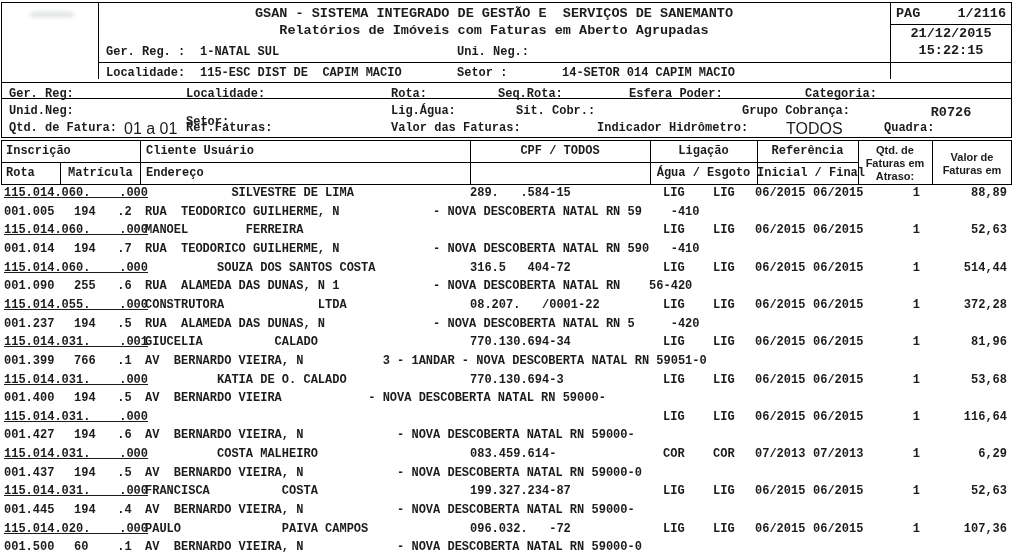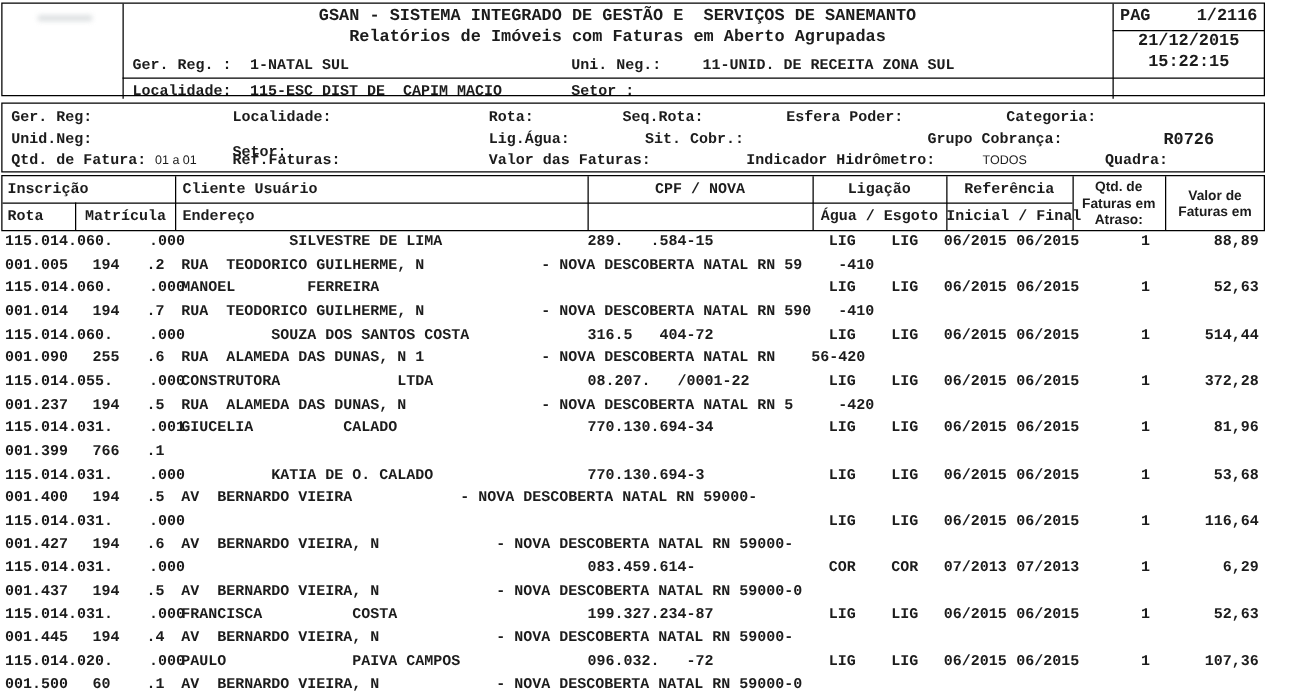--- a/index.html
+++ b/index.html
@@ -7,67 +7,67 @@
     position:relative;
     width:1035px;height:553px;
     background:#ffffff;
     overflow:hidden;
     font-family:"Liberation Mono",monospace;
     color:#1c1c1c;
   }
   .t{position:absolute;white-space:pre;font:bold 12px/14px "Liberation Mono",monospace;color:#1c1c1c;}
   .big{font-size:13.5px;}
   .sans{font-family:"Liberation Sans",sans-serif;font-weight:bold;}
-  .sansv{font-family:"Liberation Sans",sans-serif;font-weight:normal;font-size:10px;}
+  .sansv{font-family:"Liberation Sans",sans-serif;font-weight:normal;font-size:16px;}
   .box{position:absolute;border:1px solid #000;box-sizing:border-box;}
   .vline,.hline{position:absolute;background:#000;}
   .vline{width:1px;}
   .hline{height:1px;}
   .ctr{text-align:center;}
   .rt{text-align:right;}
   .rl{position:absolute;left:0;width:1035px;height:17px;}
   .rl .f{position:absolute;white-space:pre;font:bold 12px/15px "Liberation Mono",monospace;color:#1c1c1c;}
-  .c-insc{left:4px;}
+  .c-insc{left:4px;text-decoration:underline;}
   .c-cli{left:145px;}
   .c-cpf{left:470px;}
   .c-agua{left:663px;}
   .c-esg{left:713px;}
   .c-ini{left:755px;}
   .c-fin{left:813px;}
   .c-qtd{left:858px;width:62px;text-align:right;}
   .c-val{left:913px;width:94px;text-align:right;}
   .c-rota{left:4px;}
   .c-mat{left:74px;}
   .c-end{left:145px;}
   .smudge{position:absolute;left:28px;top:9px;width:44px;height:5px;background:#cfd4d6;border-radius:3px;filter:blur(2px);opacity:.7;}
 </style>
 </head>
 <body>
 
-<div class="box" style="left:1px;top:2px;width:1011px;height:75px;">
+<div class="box" style="left:1px;top:2px;width:1011px;height:97px;">
 
   <div style="position:absolute;left:0;top:0;width:96px;height:76px;">
     <div class="smudge"></div>
   </div>
   <div class="vline" style="left:96px;top:0;height:76px;"></div>
   <div class="vline" style="left:888px;top:0;height:76px;"></div>
   <div class="hline" style="left:96px;top:59px;width:914px;"></div>
   <div class="hline" style="left:888px;top:21px;width:122px;"></div>
 
   <div class="t big ctr" style="left:97px;top:4px;width:790px;">GSAN - SISTEMA INTEGRADO DE GESTÃO E  SERVIÇOS DE SANEMANTO</div>
   <div class="t big ctr" style="left:97px;top:21px;width:790px;">Relatórios de Imóveis com Faturas em Aberto Agrupadas</div>
 
   <div class="t" style="left:104px;top:42px;">Ger. Reg. :</div>
   <div class="t" style="left:198px;top:42px;">1-NATAL SUL</div>
   <div class="t" style="left:455px;top:42px;">Uni. Neg.:</div>
-  <div class="t" style="left:560px;top:42px;">11-UNID. DE RECEITA ZONA SUL</div>
 
   <div class="t" style="left:104px;top:63px;">Localidade:</div>
   <div class="t" style="left:198px;top:63px;">115-ESC DIST DE  CAPIM MACIO</div>
   <div class="t" style="left:455px;top:63px;">Setor :</div>
+  <div class="t" style="left:560px;top:63px;">14-SETOR 014 CAPIM MACIO</div>
 
   <div class="t big" style="left:894px;top:4px;">PAG</div>
   <div class="t big rt" style="left:930px;top:4px;width:74px;">1/2116</div>
   <div class="t big ctr" style="left:888px;top:24px;width:122px;">21/12/2015</div>
   <div class="t big ctr" style="left:888px;top:41px;width:122px;">15:22:15</div>
   <div class="t big ctr" style="left:888px;top:62px;width:122px;margin-top:41px;">R0726</div>
 </div>
 
 <div class="box" style="left:1px;top:82px;width:1011px;height:56px;">
   <div class="t" style="left:7px;top:4px;text-align:right;">Ger. Reg:</div>
@@ -97,21 +97,21 @@
   <div class="vline" style="left:138px;top:0;height:43px;"></div>
   <div class="vline" style="left:468px;top:0;height:43px;"></div>
   <div class="vline" style="left:648px;top:0;height:43px;"></div>
   <div class="vline" style="left:755px;top:0;height:43px;"></div>
   <div class="vline" style="left:856px;top:0;height:43px;"></div>
   <div class="vline" style="left:930px;top:0;height:43px;"></div>
   <div class="hline" style="left:0;top:21px;width:856px;"></div>
 
   <div class="t" style="left:4px;top:3px;">Inscrição</div>
   <div class="t" style="left:144px;top:3px;">Cliente Usuário</div>
-  <div class="t ctr" style="left:468px;top:3px;width:180px;">CPF / NOVA</div>
+  <div class="t ctr" style="left:468px;top:3px;width:180px;">CPF / TODOS</div>
   <div class="t ctr" style="left:648px;top:3px;width:107px;">Ligação</div>
   <div class="t ctr" style="left:755px;top:3px;width:101px;">Referência</div>
 
   <div class="t" style="left:4px;top:25px;">Rota</div>
   <div class="t" style="left:66px;top:25px;">Matrícula</div>
   <div class="t" style="left:144px;top:25px;">Endereço</div>
   <div class="t ctr" style="left:648px;top:25px;width:107px;">Água / Esgoto</div>
   <div class="t ctr" style="left:755px;top:25px;width:101px;">Inicial / Final</div>
 
   <div class="sans ctr" style="position:absolute;left:856px;top:3px;width:74px;font-size:11px;line-height:13px;">
@@ -197,20 +197,21 @@
       <span class="f c-agua">LIG</span>
       <span class="f c-esg">LIG</span>
       <span class="f c-ini">06/2015</span>
       <span class="f c-fin">06/2015</span>
       <span class="f c-qtd">1</span>
       <span class="f c-val">81,96</span>
     </div>
     <div class="rl" style="top: 353.8px;">
       <span class="f c-rota">001.399</span>
       <span class="f c-mat">766   .1</span>
+      <span class="f c-end">AV  BERNARDO VIEIRA, N           3 - 1ANDAR - NOVA DESCOBERTA NATAL RN 59051-0</span>
     </div>
     <div class="rl" style="top: 372.5px;">
       <span class="f c-insc">115.014.031.    .000</span>
       <span class="f c-cli">          KATIA DE O. CALADO</span>
       <span class="f c-cpf">770.130.694-3</span>
       <span class="f c-agua">LIG</span>
       <span class="f c-esg">LIG</span>
       <span class="f c-ini">06/2015</span>
       <span class="f c-fin">06/2015</span>
       <span class="f c-qtd">1</span>
@@ -231,20 +232,21 @@
       <span class="f c-qtd">1</span>
       <span class="f c-val">116,64</span>
     </div>
     <div class="rl" style="top: 428.4px;">
       <span class="f c-rota">001.427</span>
       <span class="f c-mat">194   .6</span>
       <span class="f c-end">AV  BERNARDO VIEIRA, N             - NOVA DESCOBERTA NATAL RN 59000-</span>
     </div>
     <div class="rl" style="top: 447.1px;">
       <span class="f c-insc">115.014.031.    .000</span>
+      <span class="f c-cli">          COSTA MALHEIRO</span>
       <span class="f c-cpf">083.459.614-</span>
       <span class="f c-agua">COR</span>
       <span class="f c-esg">COR</span>
       <span class="f c-ini">07/2013</span>
       <span class="f c-fin">07/2013</span>
       <span class="f c-qtd">1</span>
       <span class="f c-val">6,29</span>
     </div>
     <div class="rl" style="top: 465.7px;">
       <span class="f c-rota">001.437</span>

